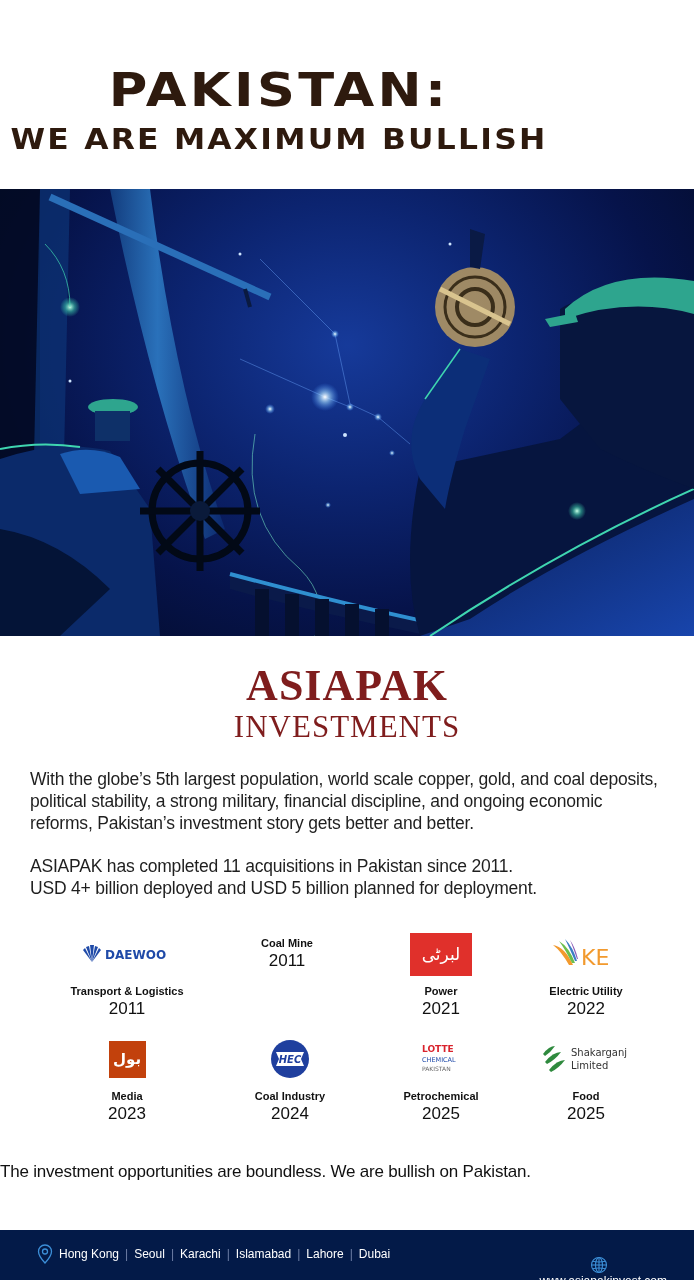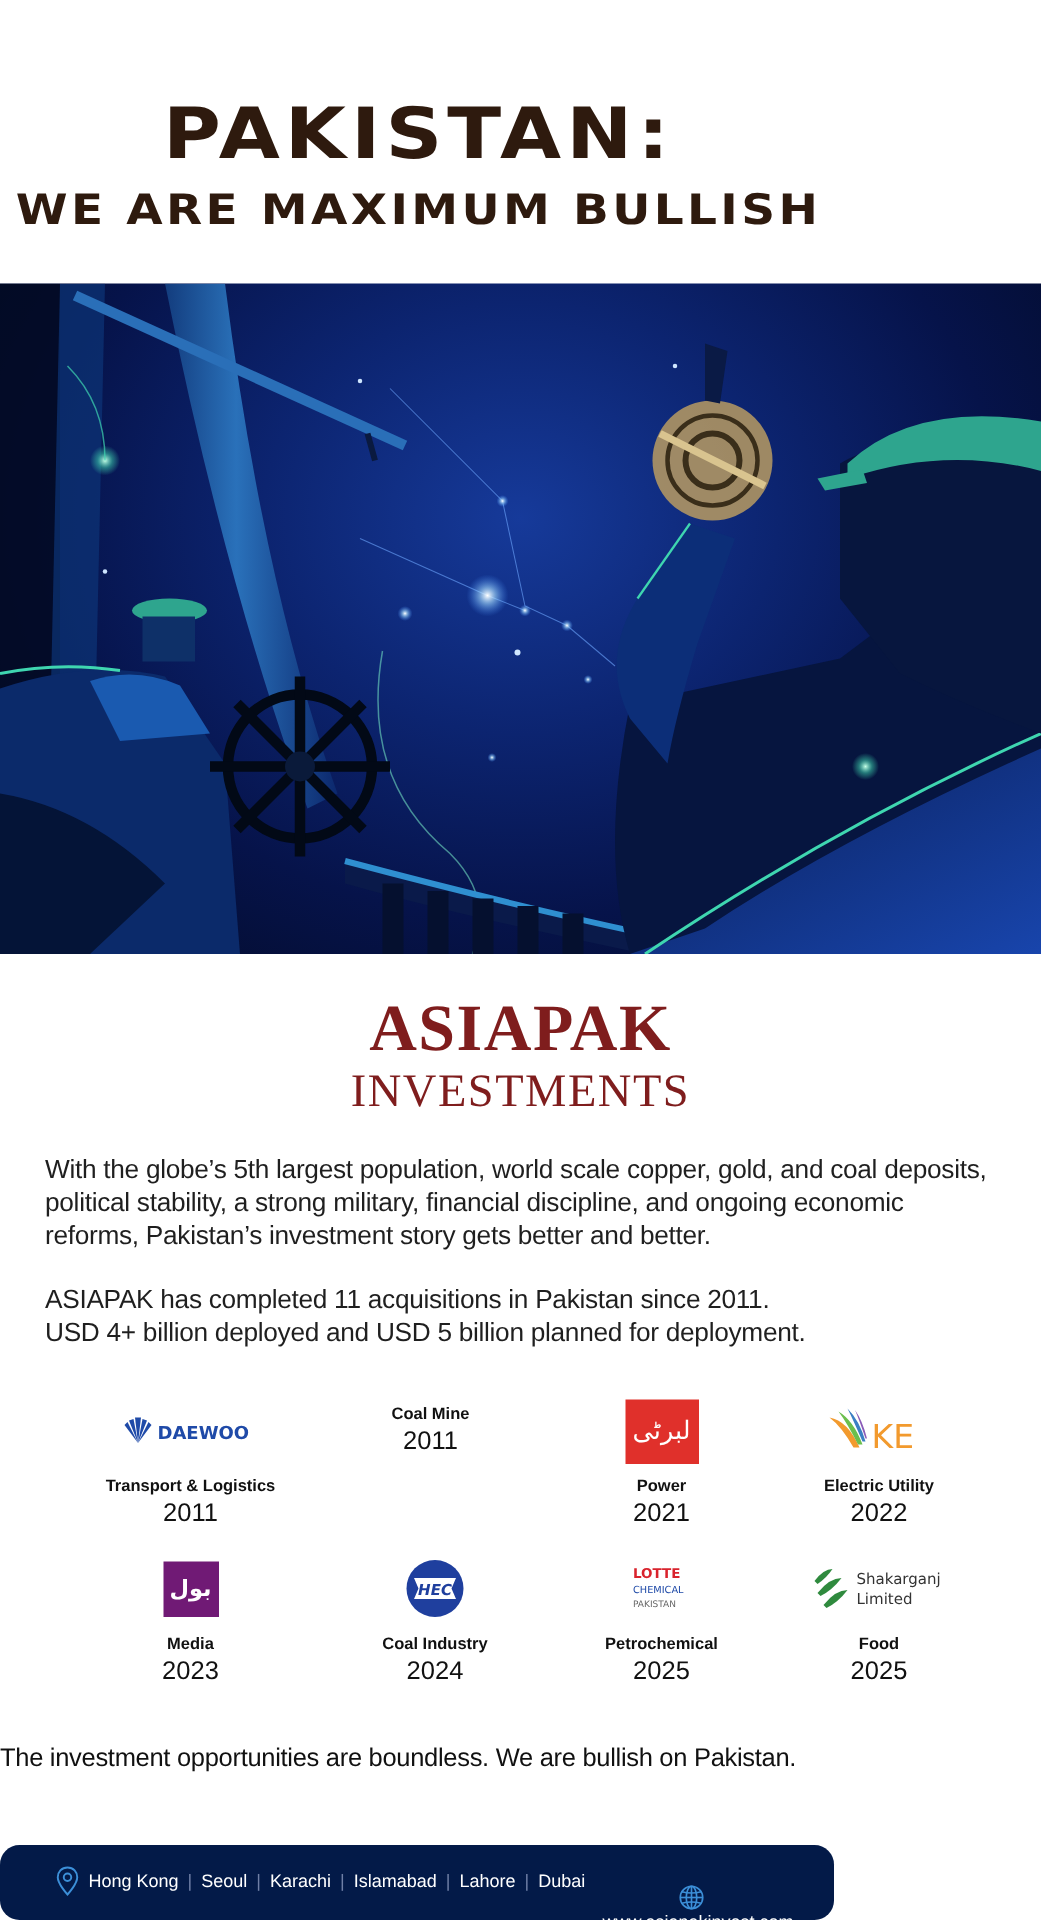--- a/index.html
+++ b/index.html
@@ -23,21 +23,21 @@
   .para2 { top: 855px; }
 
   .grid { position: absolute; top: 930px; left: 0; width: 694px; }
   .cell { position: absolute; width: 160px; text-align: center; }
   .logo-box { height: 48px; display: flex; align-items: center; justify-content: center; }
   .cell .label { font-size: 11px; font-weight: bold; color: #111; margin-top: 6px; line-height: 14px; }
   .cell .year { font-size: 17px; color: #111; margin-top: 4px; line-height: 14px; }
 
   .closing { position: absolute; top: 1162px; left: 0; width: 694px; text-align: left; font-size: 17px; color: #111; letter-spacing: -0.2px; }
 
-  .footer { position: absolute; top: 1230px; left: 0; width: 556px; height: 50px; background: #031a48; color: #ffffff; display: flex; align-items: center; border-radius: 13px; }
+  .footer { position: absolute; top: 1230px; left: 0; width: 694px; height: 50px; background: #031a48; color: #ffffff; display: flex; align-items: center; }
   .footer .loc { position: absolute; left: 37px; top: 14px; display: flex; align-items: center; font-size: 12px; }
   .footer .loc .city { padding: 0 6px; }
   .footer .loc .sep { color: #6f7fa6; font-size: 12px; }
   .footer .web { position: absolute; right: 27px; top: 26px; display: flex; align-items: center; font-size: 12px; flex-direction: column; }
 </style>
 </head>
 <body>
 
 <div class="headline">
   <div class="h1">PAKISTAN:</div>
@@ -174,21 +174,21 @@
     <div class="year">2011</div>
   </div>
 
   <div class="cell" style="left:207px; top:0;">
     <div class="label">Coal Mine</div>
     <div class="year">2011</div>
   </div>
 
   <div class="cell" style="left:361px; top:0;">
     <div class="logo-box">
-      <div style="width:49px;height:43px;background:#e0302b;display:flex;align-items:center;justify-content:center;color:#fff;font-size:17px;font-family:'DejaVu Sans',sans-serif;">لبرٹی</div>
+      <div style="width:62px;height:43px;background:#e0302b;display:flex;align-items:center;justify-content:center;color:#fff;font-size:17px;font-family:'DejaVu Sans',sans-serif;">لبرٹی</div>
     </div>
     <div class="label">Power</div>
     <div class="year">2021</div>
   </div>
 
   <div class="cell" style="left:506px; top:0;">
     <div class="logo-box">
       <svg width="70" height="34" viewBox="0 0 70 34">
         <path d="M2 8 Q14 10 22 28 L18 28 Q10 14 2 8 Z" fill="#f29a2e"></path>
         <path d="M8 4 Q18 10 24 26 L21 26 Q14 12 8 4 Z" fill="#6bbf4e"></path>
@@ -196,21 +196,21 @@
         <path d="M19 3 Q24 10 27 22 L26 22 Q22 10 19 3 Z" fill="#8a5bb8"></path>
         <text x="30" y="28" font-family="DejaVu Sans, sans-serif" font-size="22" fill="#f29a2e">KE</text>
       </svg>
     </div>
     <div class="label">Electric Utility</div>
     <div class="year">2022</div>
   </div>
 
   <div class="cell" style="left:47px; top:105px;">
     <div class="logo-box">
-      <div style="width:37px;height:37px;background:#701a75;display:flex;align-items:center;justify-content:center;color:#fff;font-size:15px;font-weight:bold;font-family:'DejaVu Sans',sans-serif;">بول</div>
+      <div style="width:37px;height:37px;background:#c2410c;display:flex;align-items:center;justify-content:center;color:#fff;font-size:15px;font-weight:bold;font-family:'DejaVu Sans',sans-serif;">بول</div>
     </div>
     <div class="label">Media</div>
     <div class="year">2023</div>
   </div>
 
   <div class="cell" style="left:210px; top:105px;">
     <div class="logo-box">
       <svg width="40" height="40" viewBox="0 0 40 40">
         <circle cx="20" cy="20" r="19" fill="#1f3f9e"></circle>
         <path d="M6 13 L34 13 L31 20 L34 27 L6 27 L9 20 Z" fill="#ffffff"></path>

